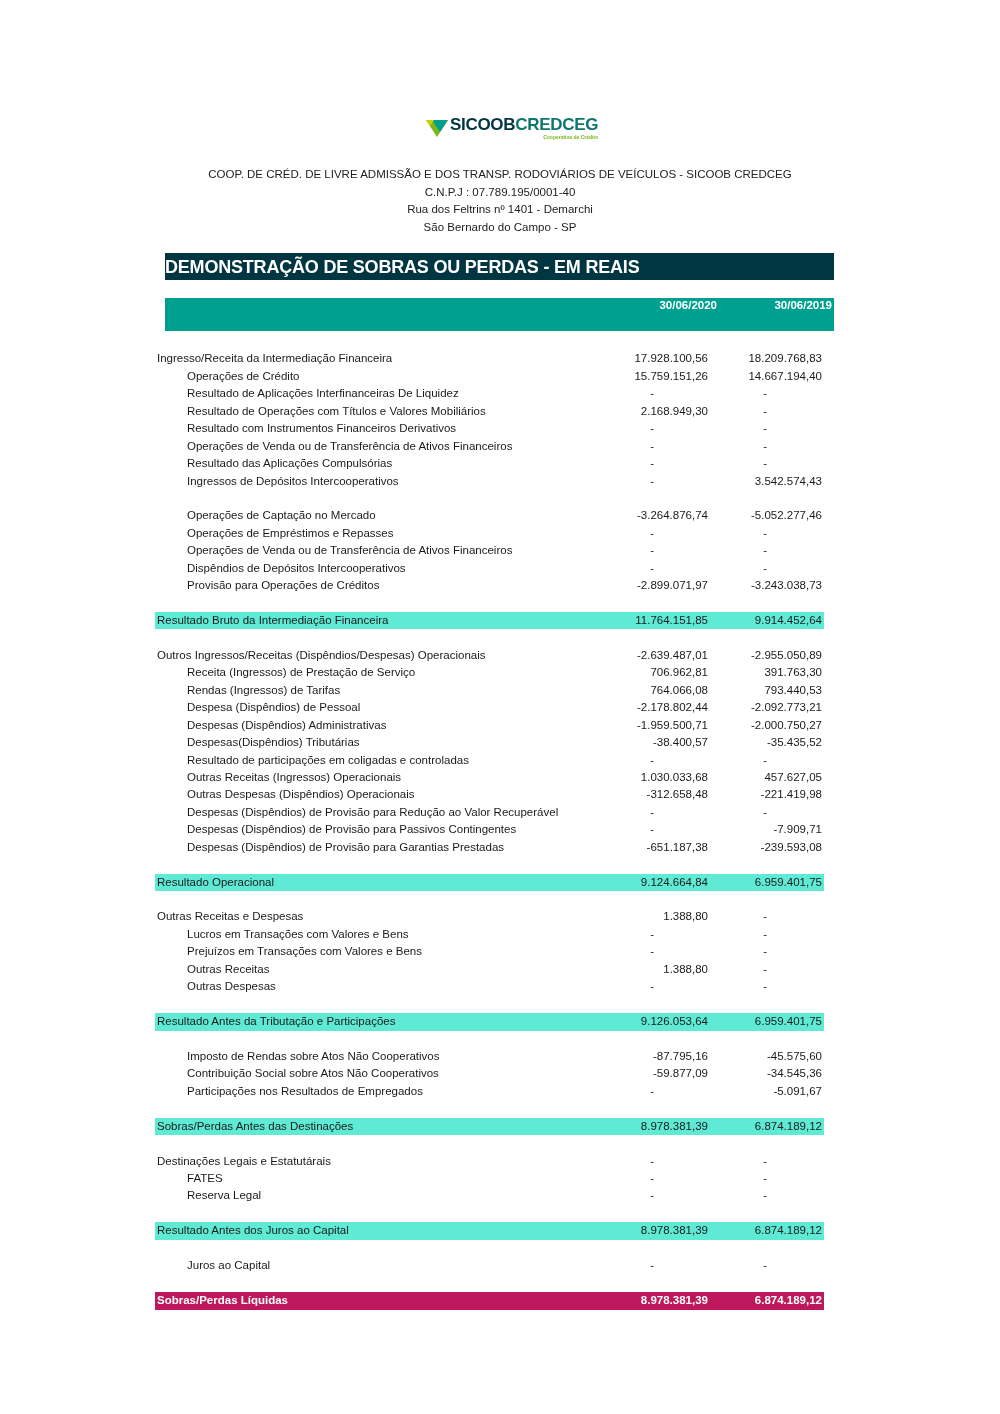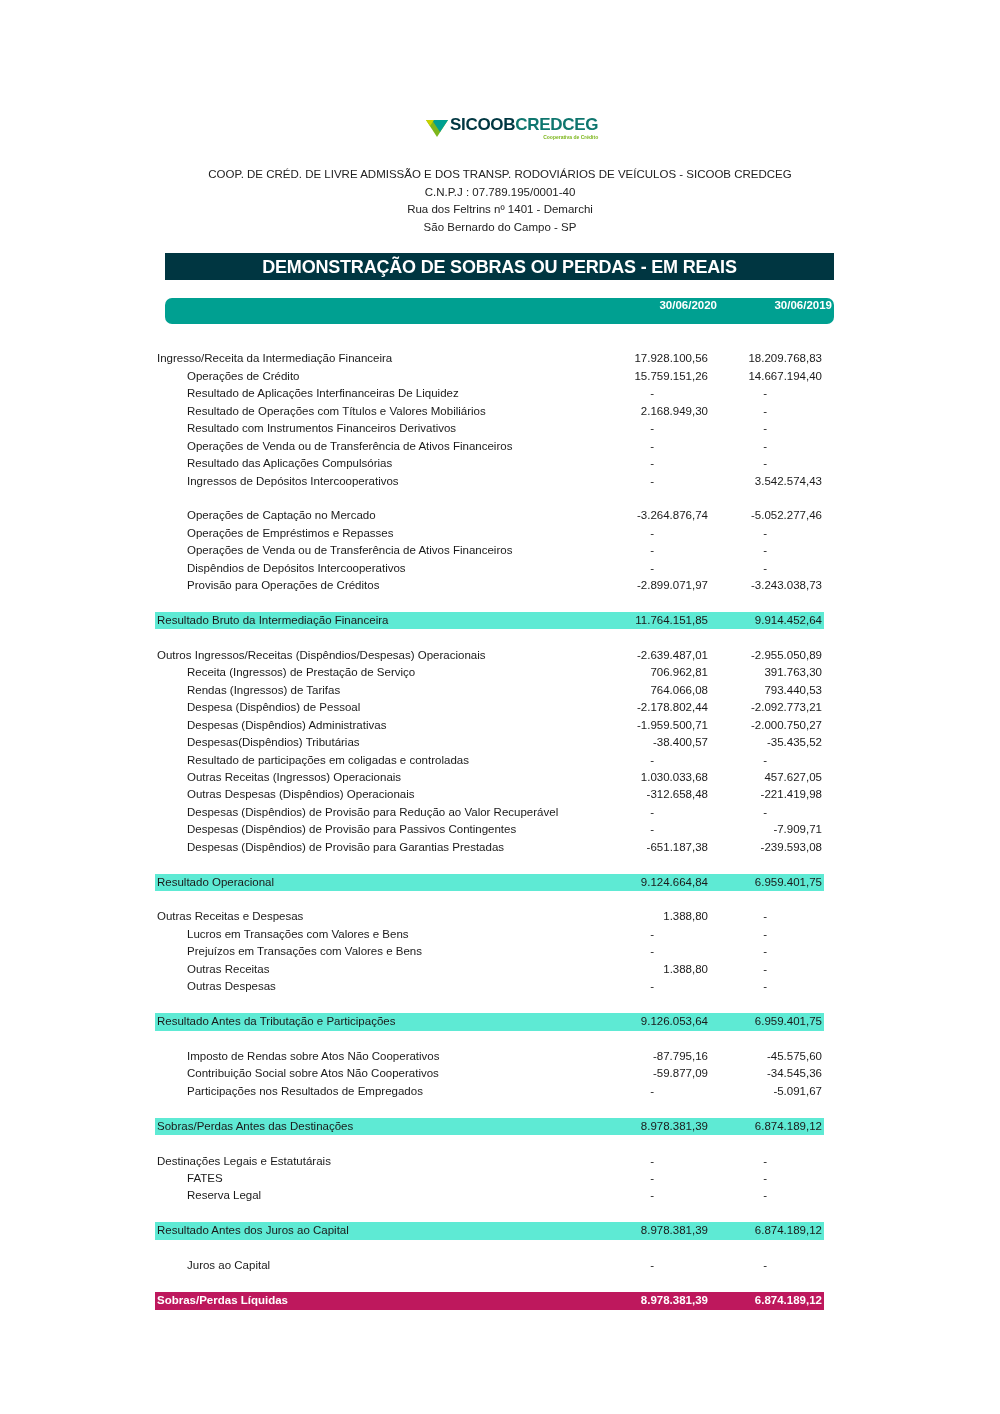--- a/index.html
+++ b/index.html
@@ -8,23 +8,23 @@
   .logo-mark { width: 22px; height: 20px; margin-top: 2px; position: relative; }
   .logo-word { display: flex; flex-direction: column; margin-left: 2px; }
   .logo-line1 { font-family: "Liberation Sans", sans-serif; font-weight: bold; font-size: 17px; letter-spacing: -0.3px; line-height: 18px; }
   .logo-sicoob { color: #003641; }
   .logo-credceg { color: #0f766e; }
   .logo-tag { font-size: 5px; color: #7DB61C; text-align: right; line-height: 6px; font-weight: bold; }
 
   .header-lines { position: absolute; left: 0; width: 1000px; top: 166px; text-align: center; font-size: 11.5px; line-height: 17.5px; color: #222; }
   .header-lines div { white-space: nowrap; text-align: center; }
 
-  .title-bar { position: absolute; left: 165px; top: 253px; width: 669px; height: 27px; background: #003641; color: #ffffff; font-weight: bold; font-size: 18px; text-align: center; line-height: 28px; letter-spacing: -0.2px; }
-
-  .col-header { position: absolute; left: 165px; top: 298px; width: 669px; height: 26px; background: #00A091; color: #ffffff; font-weight: bold; font-size: 11.5px; border-radius: 7px; }
+  .title-bar { position: absolute; left: 165px; top: 253px; width: 669px; height: 27px; background: #003641; color: #ffffff; font-weight: bold; font-size: 18px; text-align: left; line-height: 28px; letter-spacing: -0.2px; }
+
+  .col-header { position: absolute; left: 165px; top: 298px; width: 669px; height: 33px; background: #00A091; color: #ffffff; font-weight: bold; font-size: 11.5px; }
   .col-header span { position: absolute; top: 1px; }
   .ch-2020 { right: 117px; }
   .ch-2019 { right: 2px; }
 
   .rows { position: absolute; left: 155px; top: 333px; width: 669px; }
   .row { position: relative; height: 17.45px; font-size: 11.5px; line-height: 17px; }
   .row .label { position: absolute; left: 2px; white-space: nowrap; }
   .row.indent .label { left: 32px; }
   .row .v1 { position: absolute; right: 116px; text-align: right; }
   .row .v2 { position: absolute; right: 2px; text-align: right; }

